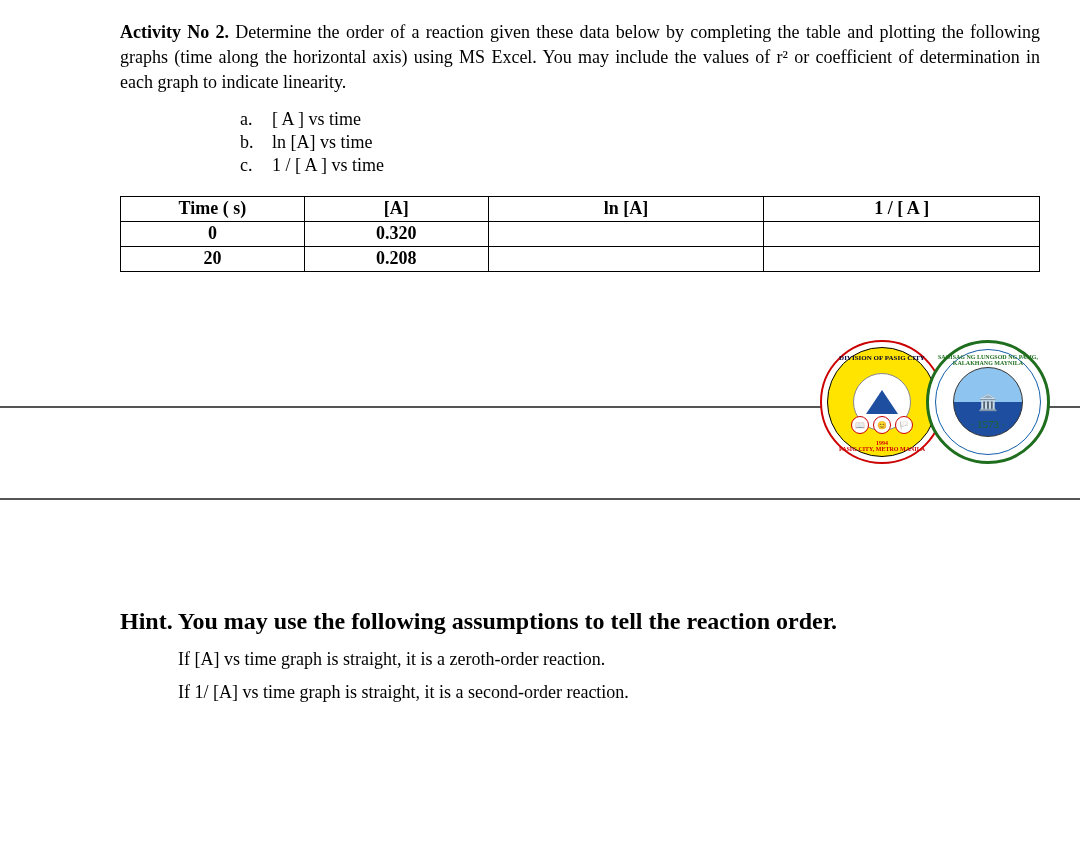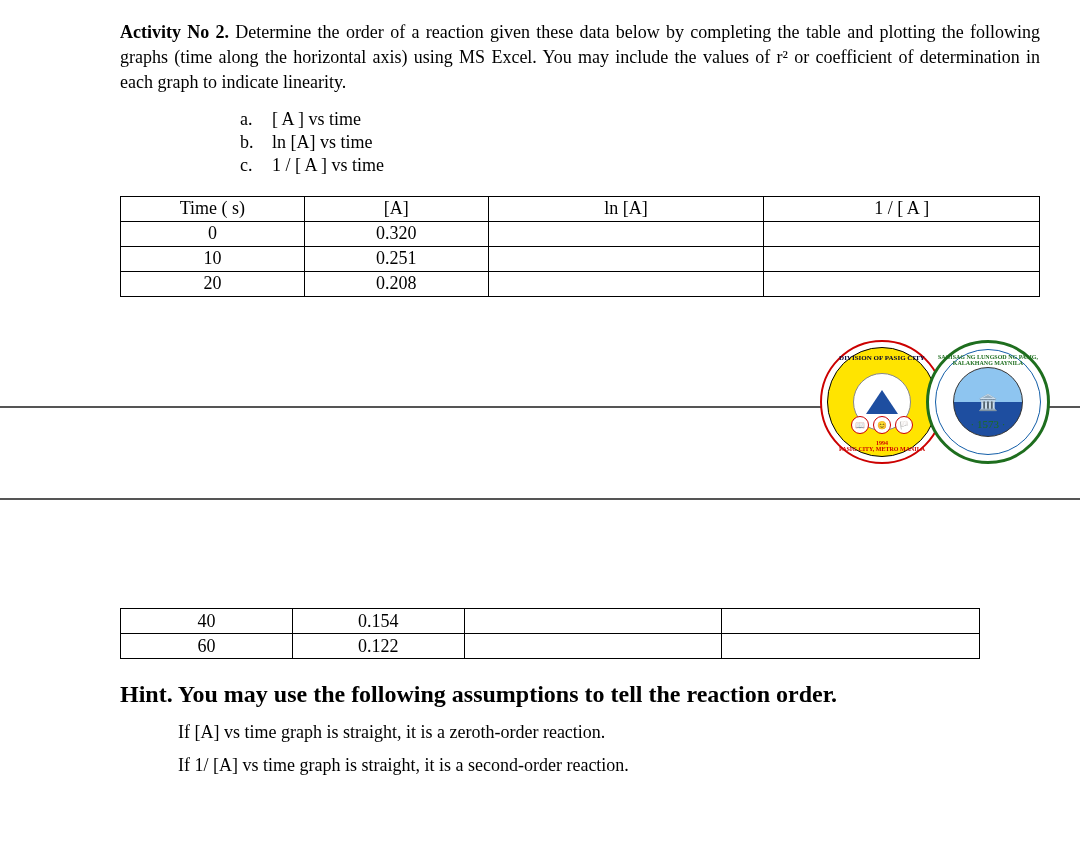--- a/index.html
+++ b/index.html
@@ -38,21 +38,21 @@
   }
   table {
     border-collapse: collapse;
     width: 100%;
     font-size: 18px;
   }
   td, th {
     border: 1px solid #000;
     padding: 1px 6px;
     text-align: center;
-    font-weight: normal;
+    font-weight: bold;
     height: 22px;
   }
   .hr-break {
     position: absolute;
     left: 0;
     width: 100%;
     border: none;
     border-top: 2px solid #555;
   }
   .hr1 { top: 398px; }
@@ -200,26 +200,20 @@
     <tbody>
         <tr>
       <th style="width:20%">Time ( s)</th>
       <th style="width:20%">[A]</th>
       <th style="width:30%">ln [A]</th>
       <th style="width:30%">1 / [ A ]</th>
     </tr>
     <tr>
       <td>0</td>
       <td>0.320</td>
-      <td></td>
-      <td></td>
-    </tr>
-    <tr>
-      <td>10</td>
-      <td>0.251</td>
       <td></td>
       <td></td>
     </tr>
     <tr>
       <td>20</td>
       <td>0.208</td>
       <td></td>
       <td></td>
     </tr>
   </tbody>
@@ -252,35 +246,19 @@
       <span class="seal2-text-top">SAGISAG NG LUNGSOD NG PASIG, KALAKHANG MAYNILA</span>
       <div class="seal2-inner">
         <span style="color:#eee;">🏛️</span>
       </div>
       <span class="seal2-year">· 1573 ·</span>
     </div>
   </div>
 </div>
 
 <div class="lower-content">
-  <table class="lower-table">
-    <tbody>
-        <tr>
-      <td style="width:20%">40</td>
-      <td style="width:20%">0.154</td>
-      <td style="width:30%"></td>
-      <td style="width:30%"></td>
-    </tr>
-    <tr>
-      <td>60</td>
-      <td>0.122</td>
-      <td></td>
-      <td></td>
-    </tr>
-  </tbody>
-    </table>
 
   <div class="hint">
     <b>Hint. You may use the following assumptions to tell the reaction order.</b>
   </div>
   <div class="hint-line">If [A] vs time graph is straight, it is a zeroth-order reaction.</div>
   <div class="hint-line">If 1/ [A] vs time graph is straight, it is a second-order reaction.</div>
 </div>
 
 </body></html>

